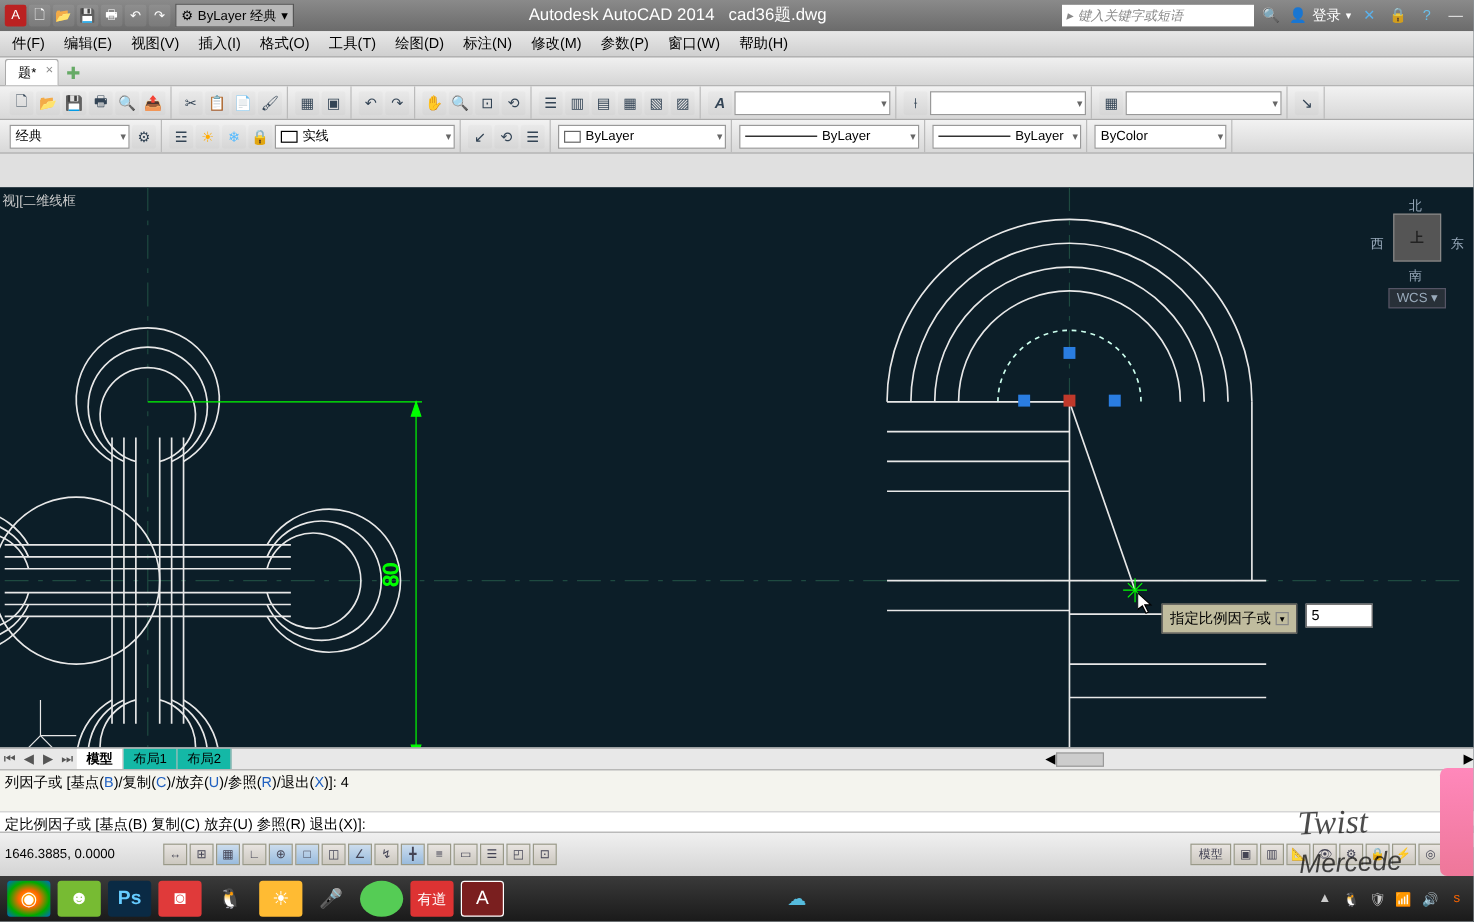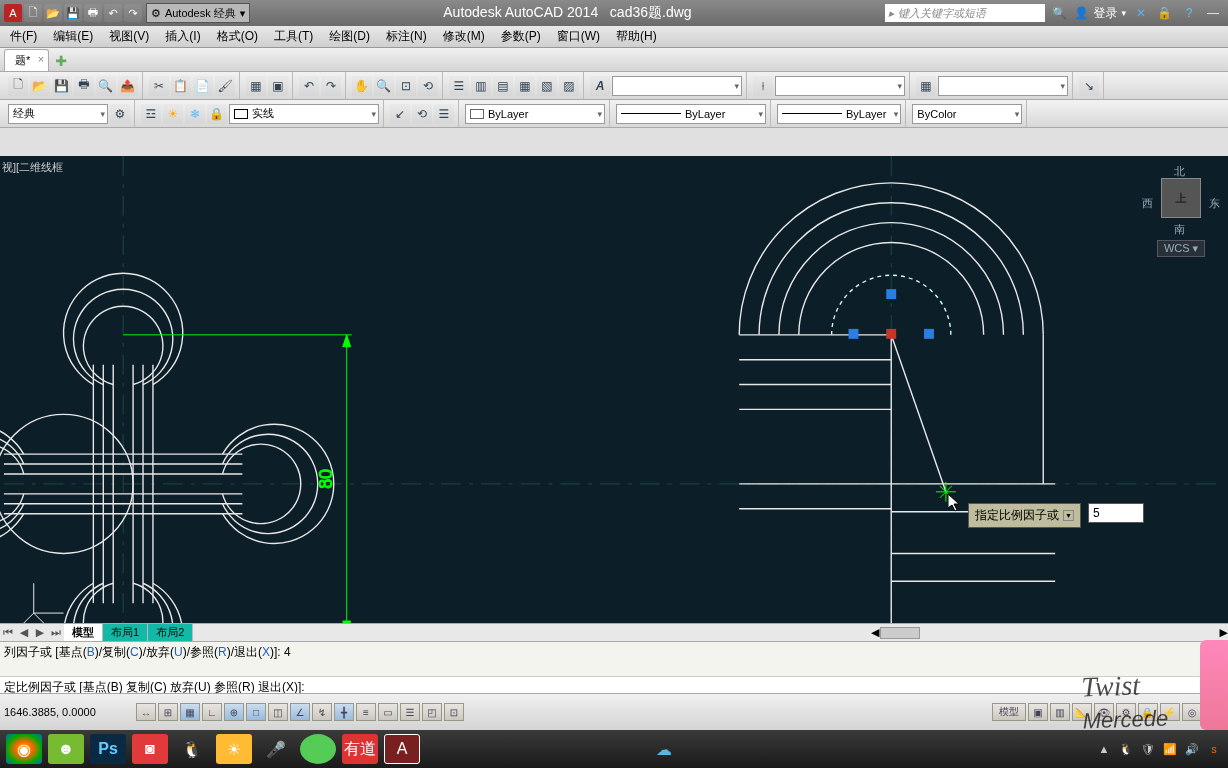--- a/index.html
+++ b/index.html
@@ -85,21 +85,21 @@
     <div class="ticon" style="background:#b22;color:#fff">A</div>
     <div class="ticon">🗋</div>
     <div class="ticon">📂</div>
     <div class="ticon">💾</div>
     <div class="ticon">🖶</div>
     <div class="ticon">↶</div>
     <div class="ticon">↷</div>
   </div>
   <div class="ws-dd">
     <span>⚙</span>
-      <span>Autodesk 经典</span>
+      <span>ByLayer 经典</span>
       <span>▾</span>
   </div>
   <div class="title">
     <span>Autodesk AutoCAD 2014</span>&nbsp;&nbsp;&nbsp;<span>cad36题.dwg</span>
   </div>
   <div class="search-box">
     <span style="margin-right:4px">▸</span>
       <span>键入关键字或短语</span>
   </div>
   <div class="right-section">
@@ -414,21 +414,21 @@
 
 <div class="taskbar">
   <div class="tapp" style="background:radial-gradient(#fc0,#f60,#0a0,#06c)">◉</div>
   <div class="tapp" style="background:#7b3">☻</div>
   <div class="tapp" style="background:#0a2a44;color:#6cf;font-weight:bold">Ps</div>
   <div class="tapp" style="background:#e03a3a">◙</div>
   <div class="tapp">🐧</div>
   <div class="tapp" style="background:#fb3">☀</div>
   <div class="tapp" style="color:#8af">🎤</div>
   <div class="tapp" style="background:#5c5;border-radius:50%"></div>
-  <div class="tapp" style="background:#d33;font-size:16px">有道</div>
+  <div class="tapp" style="background:#d33;font-size:12px">有道</div>
   <div class="tapp" style="background:#7a1f1f;border:1px solid #fff">A</div>
   <div class="tapp" style="margin-left:220px;color:#5bd">☁</div>
   <div class="tray">
     <div class="ticon2">▲</div>
     <div class="ticon2">🐧</div>
     <div class="ticon2">🛡</div>
     <div class="ticon2">📶</div>
     <div class="ticon2">🔊</div>
     <div class="ticon2" style="color:#f60">s</div>
   </div>

